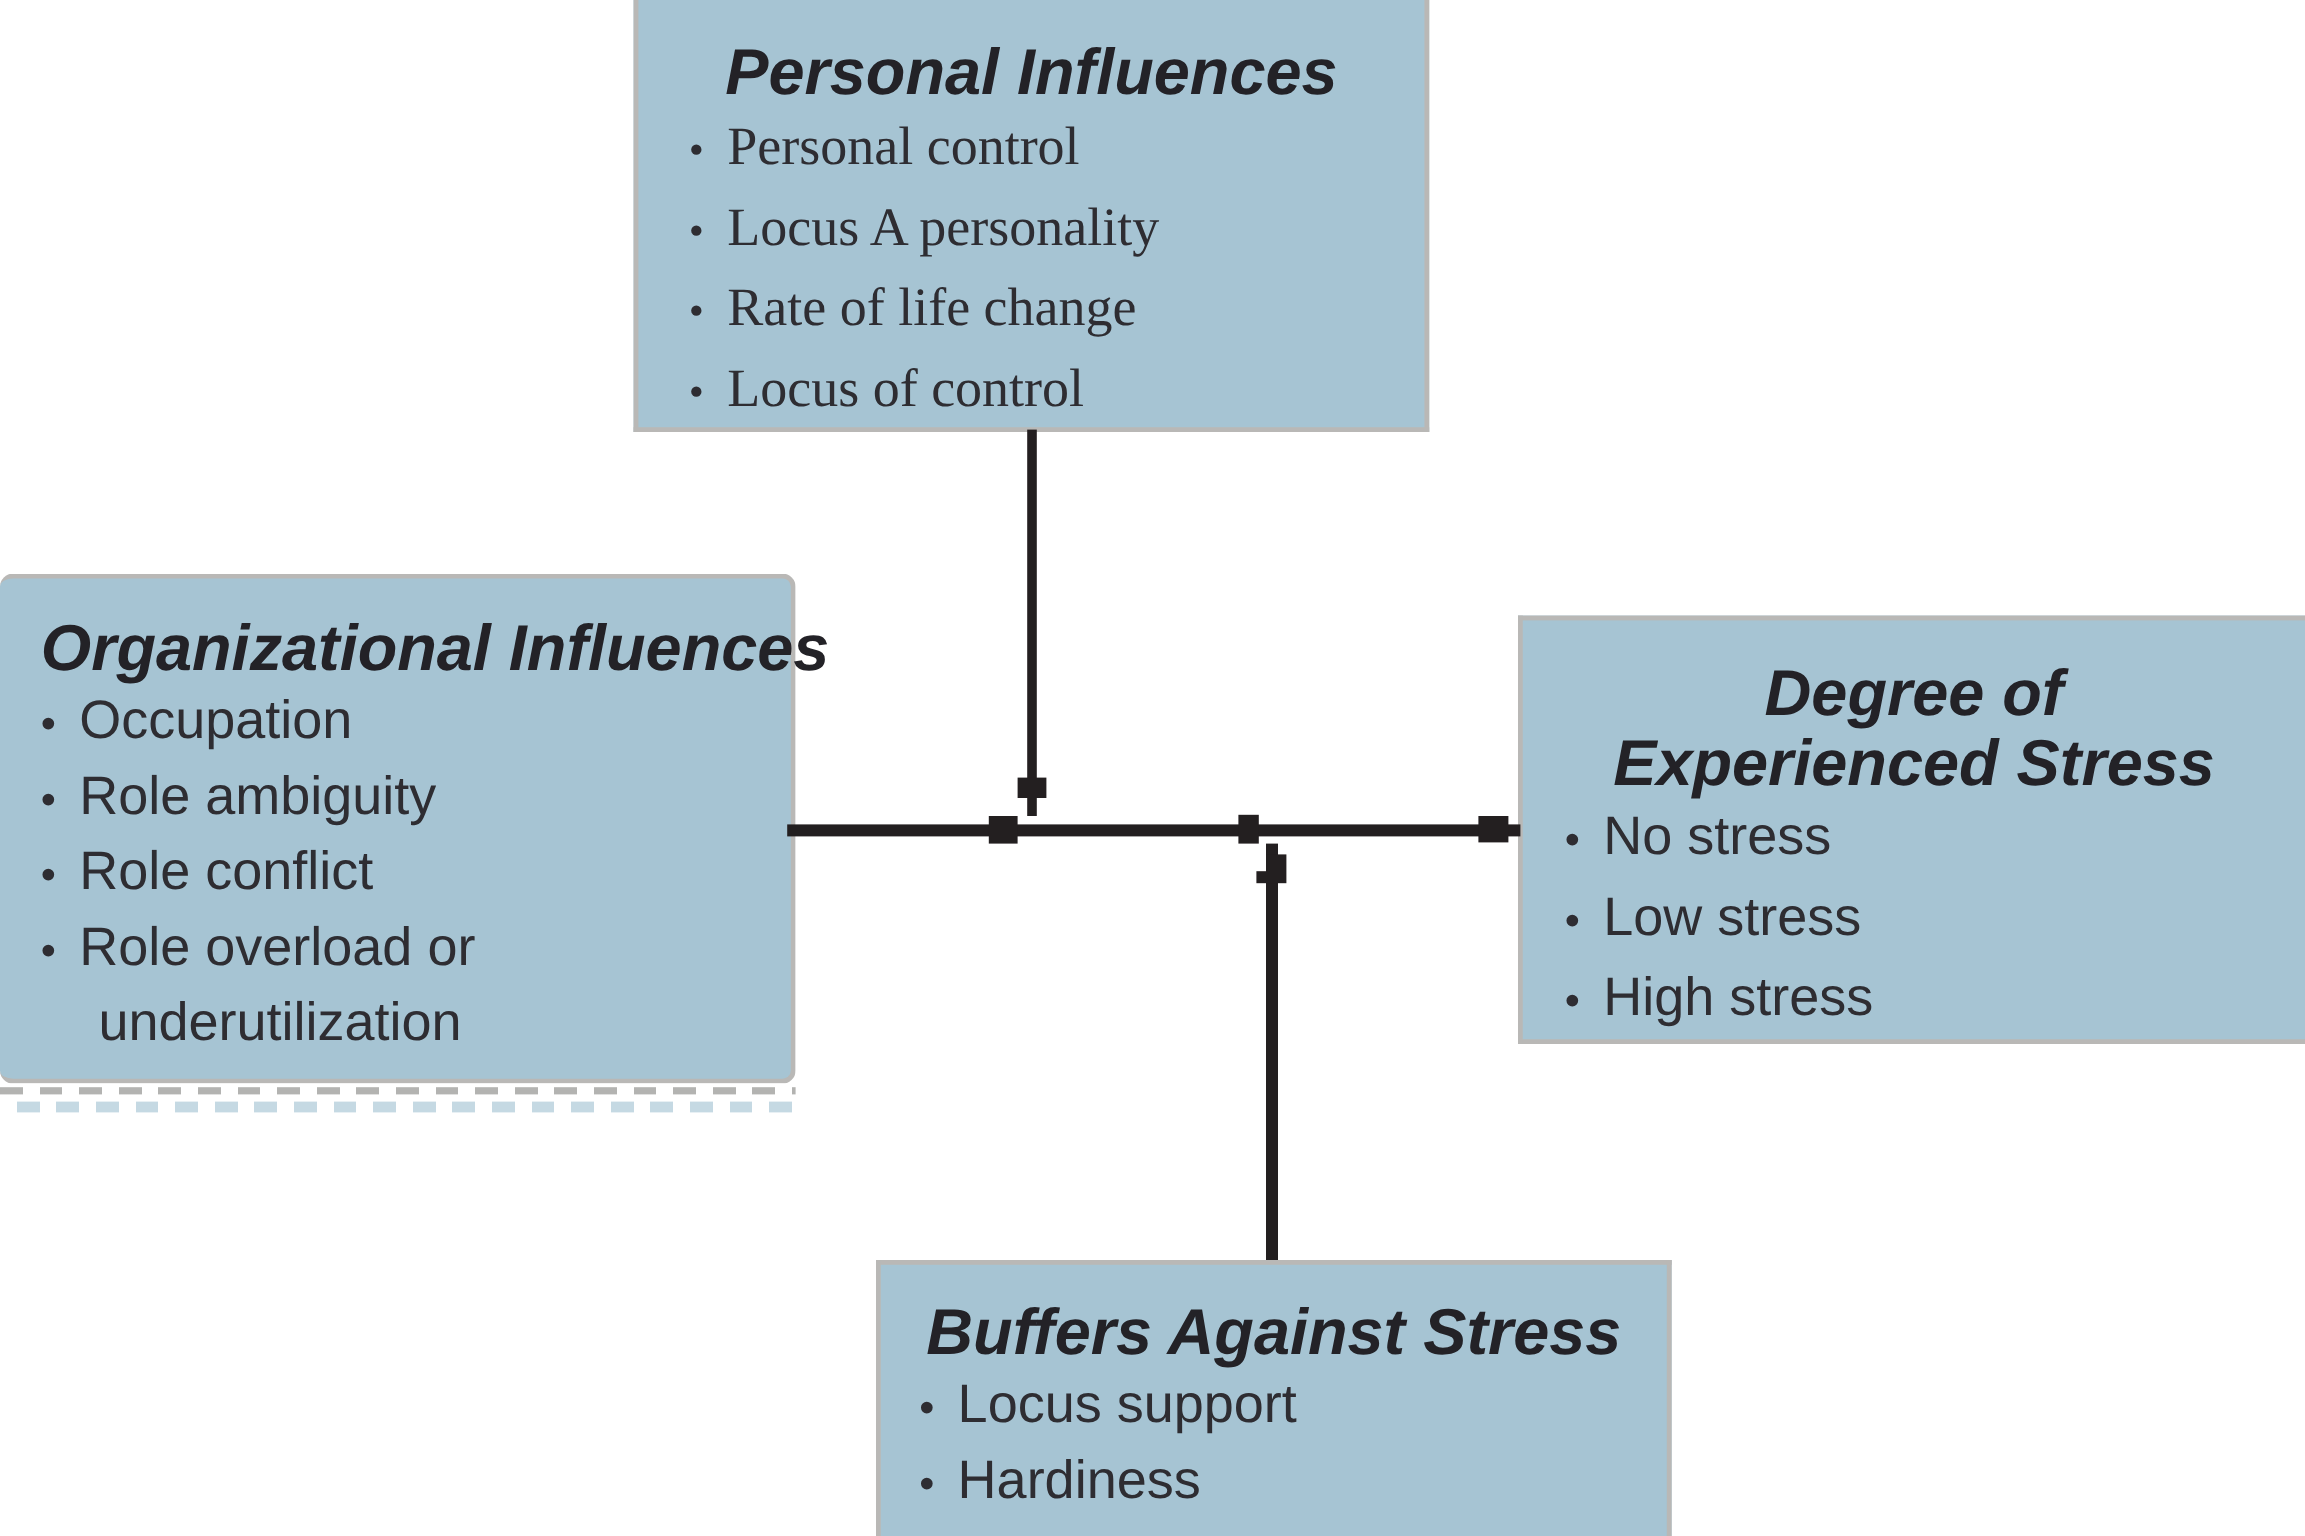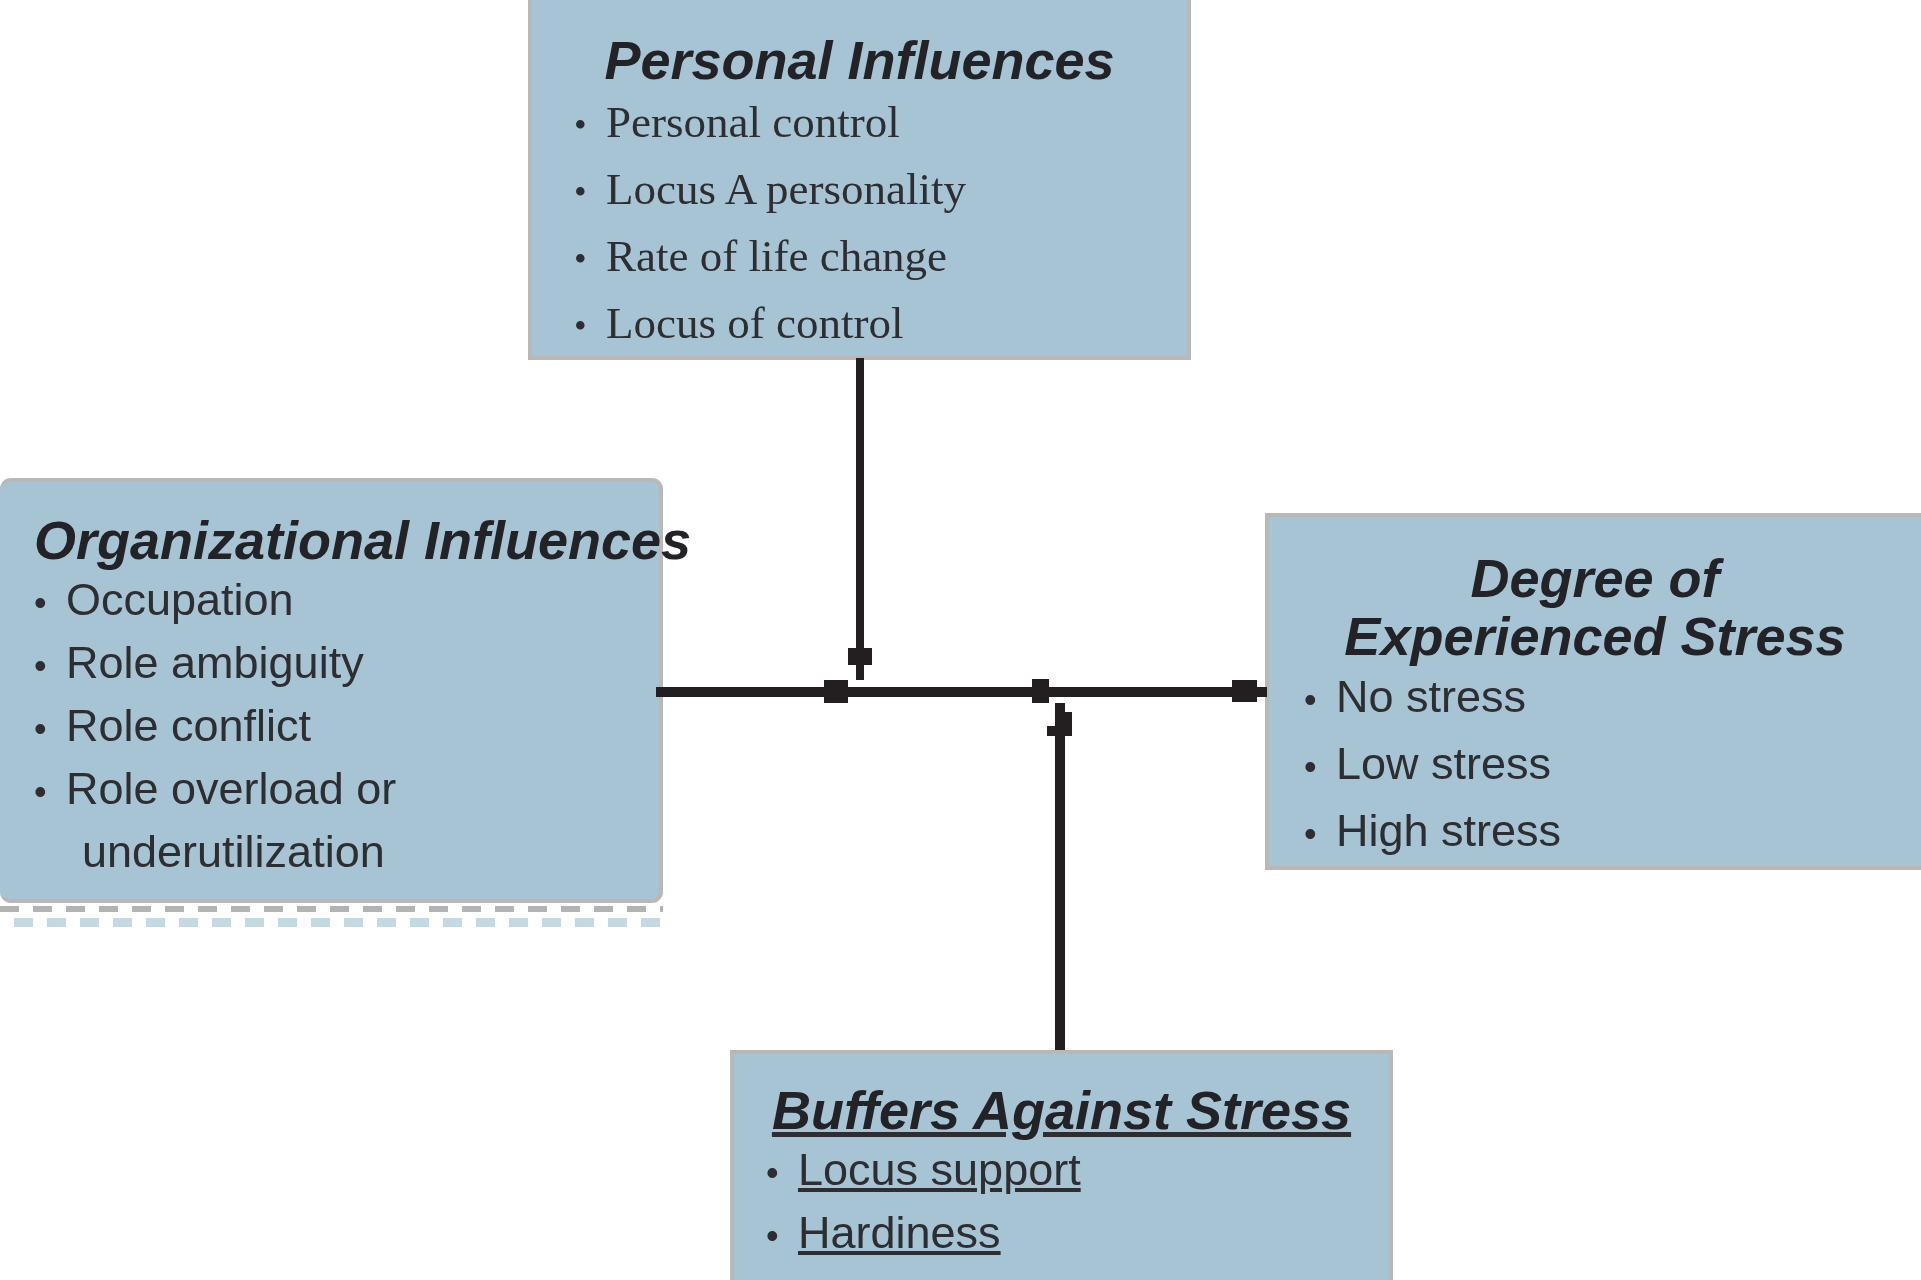--- a/index.html
+++ b/index.html
@@ -56,21 +56,20 @@
     border-right: none;
     padding-top: 32px;
   }
   .box-degree .box-title { line-height: 58px; }
   .box-degree .items { padding-left: 35px; line-height: 64px; }
 
   .box-buffers {
     left: 730px; top: 1050px; width: 663px; height: 230px;
     border-bottom: none;
     padding-top: 26px;
-    text-decoration: underline;
   }
   .box-buffers .items { padding-left: 32px; line-height: 60px; }
 
   
   .conn { position: absolute; background: var(--connector, #231f20); }
   .vline-top      { left: 856px;  top: 358px; width: 8px;   height: 322px; }
   .ah-top         { left: 848px;  top: 648px; width: 24px;  height: 17px; }
   .hline          { left: 656px;  top: 687px; width: 611px; height: 10px; }
   .sq-a           { left: 824px;  top: 680px; width: 24px;  height: 23px; }
   .sq-b           { left: 1032px; top: 679px; width: 17px;  height: 24px; }

